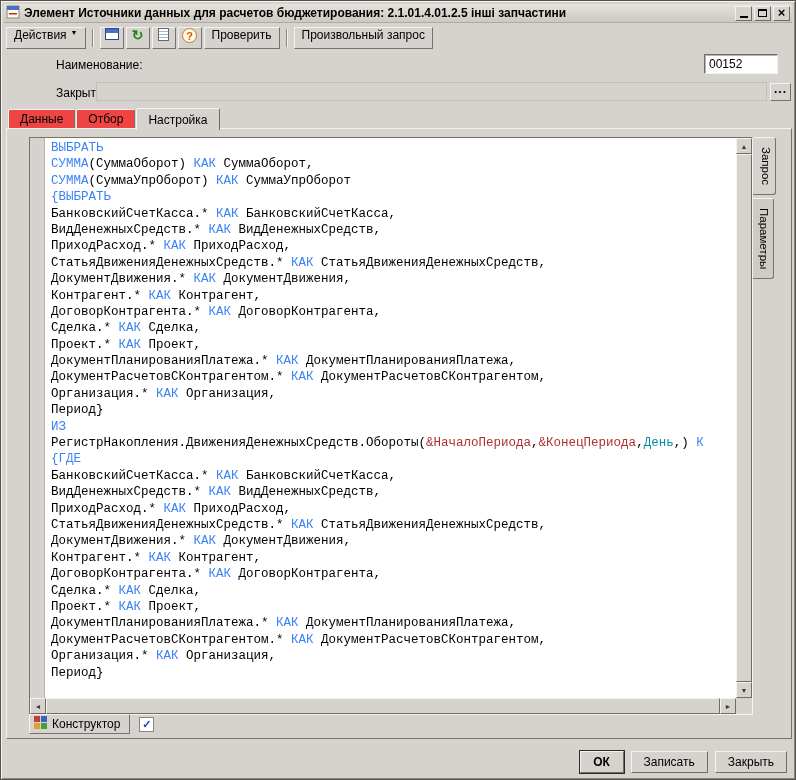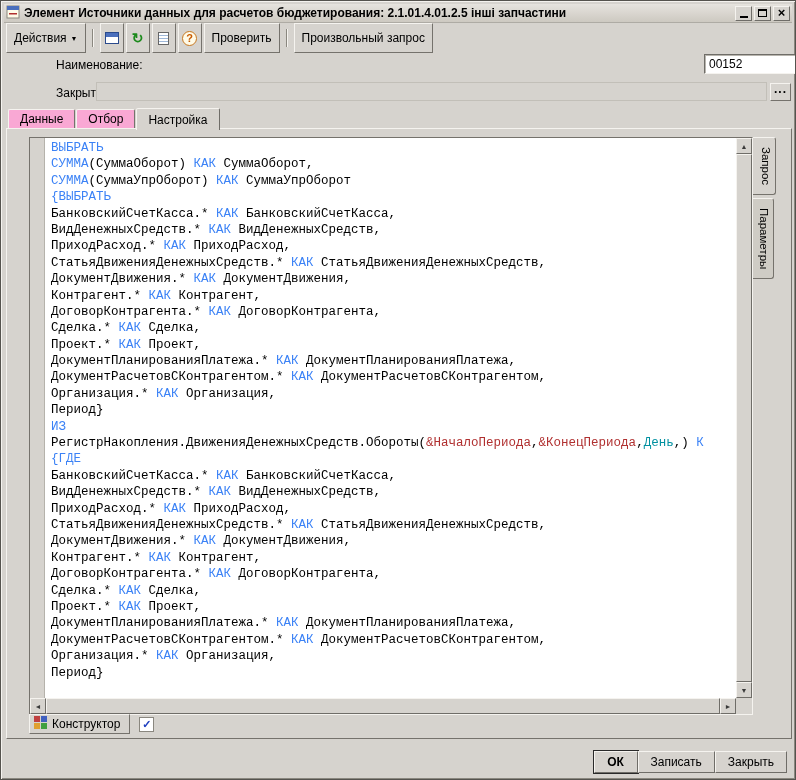--- a/index.html
+++ b/index.html
@@ -27,21 +27,21 @@
     border:1px solid;border-color:#f5f3ef #6f6d68 #6f6d68 #f5f3ef;
     display:flex;align-items:center;justify-content:center;
   }
   .glyph-min{width:8px;height:2px;background:#000;margin-top:7px;}
   .glyph-max{width:9px;height:8px;border:1px solid #000;border-top-width:2px;}
   .glyph-close{font-size:13px;font-weight:bold;line-height:1;margin-top:-1px;}
 
   
   .toolbar{position:absolute;top:25px;left:5px;right:5px;height:24px;display:flex;align-items:center;gap:2px;}
   .tb-btn{
-    height:30px;display:inline-flex;align-items:center;gap:4px;padding:0 7px;
+    height:22px;display:inline-flex;align-items:flex-start;gap:4px;padding:0 7px;
     background:#d6d3ce;border:1px solid;border-color:#f5f3ef #75726c #75726c #f5f3ef;
   }
   .tb-btn.icon-only{width:24px;padding:0;justify-content:center;}
   .tb-sep{width:2px;height:18px;border-left:1px solid #8a877f;border-right:1px solid #f5f3ef;margin:0 4px;}
   .dd-arrow{font-size:7px;line-height:1;margin-top:1px;}
   .ic-form{width:14px;height:12px;border:1px solid #2a4a8c;background:linear-gradient(180deg,#4a6fbd 0 4px,#fff 4px);}
   .ic-refresh{color:#1c8a1c;font-weight:bold;font-size:14px;line-height:1;}
   .ic-sheet{width:11px;height:13px;border:1px solid #666;background:repeating-linear-gradient(180deg,#fff 0 2px,#9fb8d8 2px 3px);}
   .ic-help{
     width:15px;height:15px;border-radius:50%;border:1px solid #c87820;
@@ -51,36 +51,36 @@
   
   .lbl{position:absolute;white-space:nowrap;margin-left:46px;}
   .lbl-name{left:9px;top:57px;}
   .lbl-code{left:672px;top:57px;}
   .lbl-source{left:9px;top:85px;}
   .field{
     background:#fff;border:1px solid;border-color:#6f6d68 #f5f3ef #f5f3ef #6f6d68;
     box-shadow:inset 1px 1px 0 #b8b5ae;padding:1px 4px;font-size:12px;
   }
   .name-input{position:absolute;left:95px;top:53px;width:561px;height:20px;}
-  .code-input{position:absolute;left:703px;top:53px;width:92px;height:20px;}
+  .code-input{position:absolute;left:703px;top:53px;width:74px;height:20px;}
   .source-field{
     position:absolute;left:95px;top:81px;width:671px;height:19px;
     border:1px solid #c2bfb8;background:#d6d3ce;padding:1px 4px;
   }
   .browse-btn{
     position:absolute;left:769px;top:82px;width:21px;height:18px;padding:0 0 6px 0;
     background:#d6d3ce;border:1px solid;border-color:#f5f3ef #75726c #75726c #f5f3ef;
     font-weight:bold;letter-spacing:1px;line-height:8px;
   }
 
   
   .tabstrip{position:absolute;left:7px;top:105px;height:23px;display:flex;align-items:flex-end;z-index:3;}
   .tab{
     height:19px;margin-bottom:1px;margin-right:1px;padding:0 11px;display:flex;align-items:center;
-    background:#f9a8d4;border:1px solid;border-color:#f5f3ef #75726c #b5b2ab #f5f3ef;
+    background:#ef4444;border:1px solid;border-color:#f5f3ef #75726c #b5b2ab #f5f3ef;
     border-bottom:none;border-radius:2px 2px 0 0;position:relative;
   }
   .tab.active{
     height:22px;margin-bottom:-1px;z-index:5;background:#d6d3ce;
     border-color:#f5f3ef #6f6d68 transparent #f5f3ef;
   }
 
   
   .panel{
     position:absolute;left:5px;top:127px;width:786px;height:611px;background:#d6d3ce;
@@ -131,21 +131,21 @@
     height:20px;display:inline-flex;align-items:center;gap:5px;padding:0 9px 0 4px;
     background:#d6d3ce;border:1px solid;border-color:#f5f3ef #75726c #75726c #f5f3ef;
   }
   .ic-editcheck{
     width:15px;height:15px;background:#fff;border:1px solid #8a877f;
     display:inline-flex;align-items:center;justify-content:center;
     color:#2040c0;font-weight:bold;font-size:11px;line-height:1;
   }
 
   
-  .bottom-bar{position:absolute;right:8px;bottom:6px;display:flex;}
+  .bottom-bar{position:absolute;right:8px;bottom:6px;display:flex;gap:7px;}
   .btn{
     min-width:44px;height:22px;padding:0 12px;background:#d6d3ce;
     border:1px solid;border-color:#f5f3ef #6f6d68 #6f6d68 #f5f3ef;
   }
   .btn.default{font-weight:bold;box-shadow:0 0 0 1px #2a2a2a;}
 </style>
 </head>
 <body>
 
 <div class="window">

